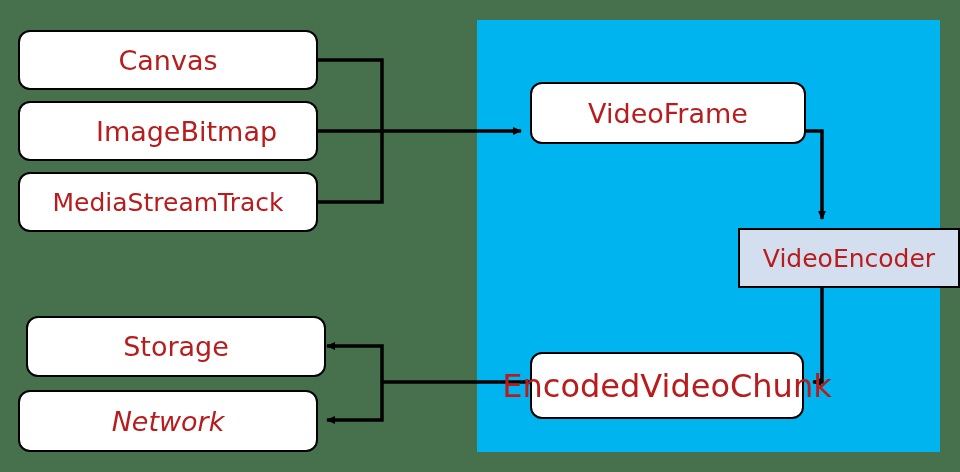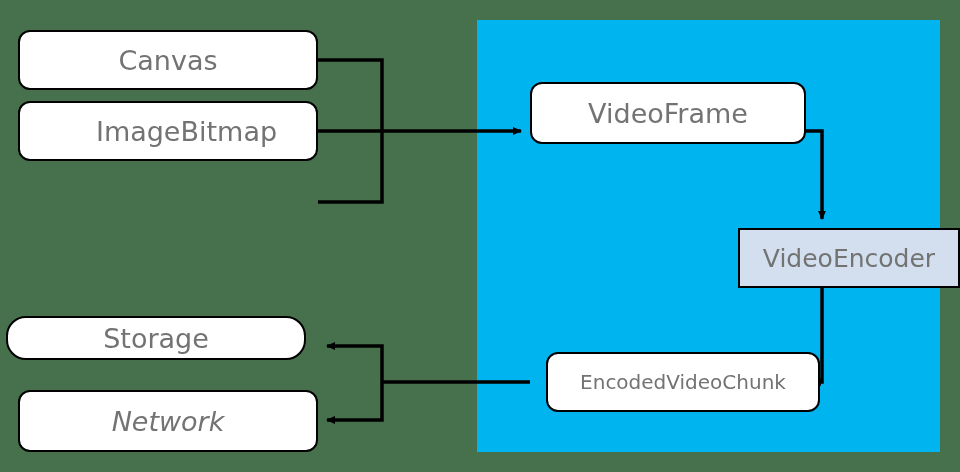--- a/index.html
+++ b/index.html
@@ -25,40 +25,40 @@
   }
   .node {
     position: absolute;
     box-sizing: border-box;
     display: flex;
     align-items: center;
     justify-content: center;
     background: #ffffff;
     border: 2px solid #000000;
     border-radius: 12px;
-    color: #737373;
+    color: #b91c1c;
     font-family: "DejaVu Sans", sans-serif;
     font-size: 27px;
     line-height: 1;
     white-space: nowrap;
     letter-spacing: 0px;
   }
   .node.sharp {
     border-radius: 0;
     border-width: 2px;
   }
   #node-canvas        { left: 18px;  top: 30px;  width: 300px; height: 60px; }
   #node-imagebitmap   { left: 18px;  top: 101px; width: 300px; height: 60px; padding-left: 37px; }
   #node-mediastream   { left: 18px;  top: 172px; width: 300px; height: 60px; font-size: 25px; }
-  #node-storage       { left: 6px;  top: 316px; width: 300px; height: 44px; border-radius: 20px; }
+  #node-storage       { left: 26px;  top: 316px; width: 300px; height: 61px; }
   #node-network       { left: 18px;  top: 390px; width: 300px; height: 62px; font-style: italic; }
   #node-videoframe    { left: 530px; top: 82px; width: 276px; height: 62px; }
   #node-videoencoder  { left: 738px; top: 228px; width: 222px; height: 60px;
                         background: #d3dfee; border-radius: 0; font-size: 25px; }
-  #node-encodedchunk  { left: 546px; top: 352px; width: 274px; height: 60px; font-size: 20px; }
+  #node-encodedchunk  { left: 530px; top: 352px; width: 274px; height: 67px; font-size: 32px; }
   #edges {
     position: absolute;
     left: 0; top: 0;
     width: 960px;
     height: 472px;
     pointer-events: none;
   }
 </style>
 </head>
 <body>
@@ -100,20 +100,23 @@
   </svg>
 
   <div class="node" id="node-canvas">
     <span>Canvas</span>
   </div>
 
   <div class="node" id="node-imagebitmap">
     <span>ImageBitmap</span>
   </div>
 
+  <div class="node" id="node-mediastream">
+    <span>MediaStreamTrack</span>
+  </div>
 
   <div class="node" id="node-storage">
     <span>Storage</span>
   </div>
 
   <div class="node" id="node-network">
     <span>Network</span>
   </div>
 
   <div class="node" id="node-videoframe">

